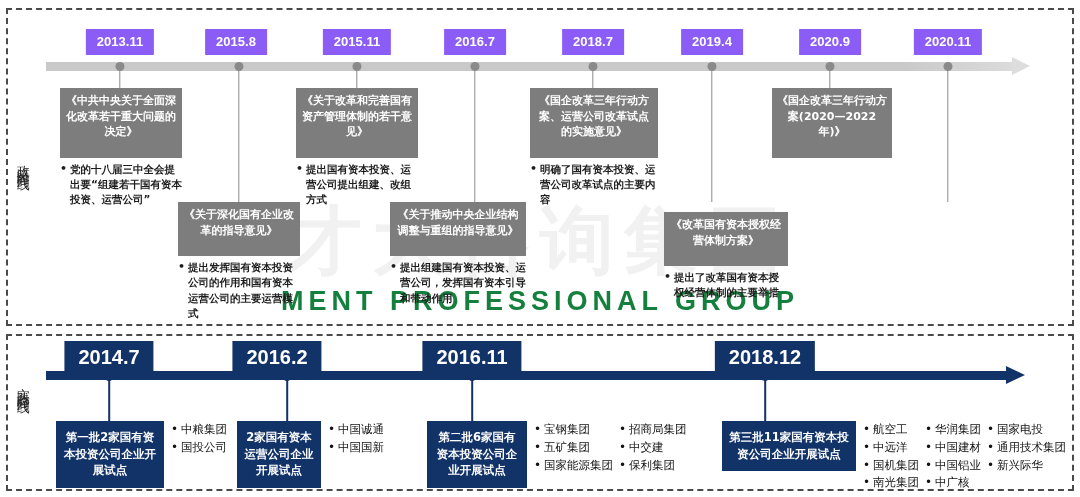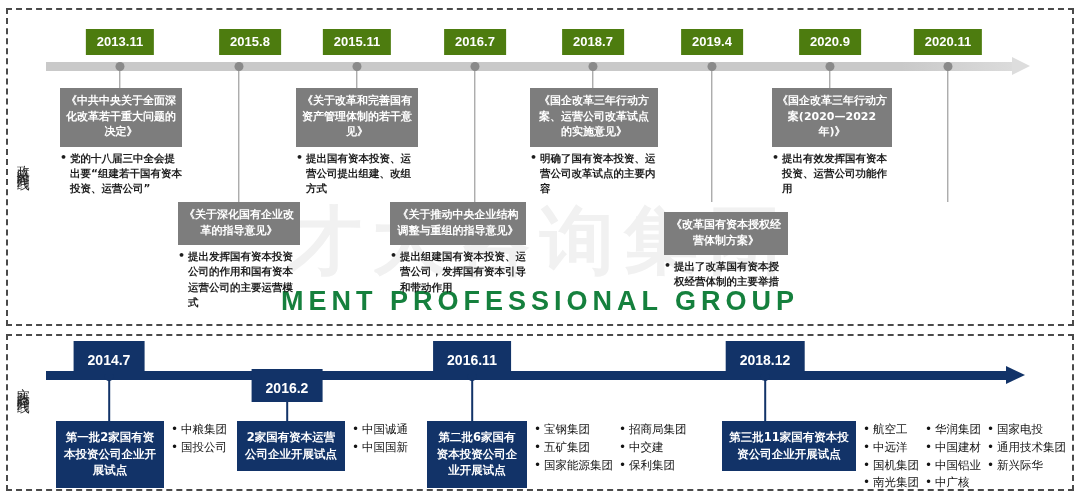--- a/index.html
+++ b/index.html
@@ -59,31 +59,31 @@
   .p-dot {
     position: absolute; width: 9px; height: 9px; border-radius: 50%;
     background: #8a8a8a; z-index: 4; transform: translateX(-50%);
   }
   .p-stem {
     position: absolute; width: 1.4px; background: #8a8a8a; z-index: 3;
     transform: translateX(-50%);
   }
   .p-datebox {
     position: absolute; transform: translateX(-50%);
-    background: #4d7c0f; color: #fff;
+    background: #8b5cf6; color: #fff;
     font-size: 13px; font-weight: bold;
     padding: 5px 11px 6px; white-space: nowrap; z-index: 5;
     font-family: "Liberation Sans", sans-serif;
   }
   .p-card { position: absolute; z-index: 4; }
   .p-card .title {
     background: #7d7d7d; color: #ffffff;
     font-family: "DejaVu Sans", sans-serif;
     font-size: 11px; font-weight: bold; line-height: 1.42;
-    text-align: center; padding: 5px 4px 7px;
+    text-align: center; padding: 5px 4px 18px;
   }
   .p-card ul { list-style: none; margin-top: 4px; }
   .p-card li {
     font-family: "DejaVu Sans", sans-serif;
     font-size: 10.5px; color: #1d1d1d; line-height: 1.45;
     font-weight: bold;
     position: relative; padding-left: 10px; text-align: left;
   }
   .p-card li::before {
     content: "•"; position: absolute; left: 0; top: -1px; font-size: 11px; color:#1d1d1d;
@@ -103,22 +103,22 @@
     position: absolute; width: 9px; height: 9px; border-radius: 50%;
     background: #123368; z-index: 4; transform: translateX(-50%);
   }
   .b-stem {
     position: absolute; width: 1.6px; background: #123368; z-index: 3;
     transform: translateX(-50%);
   }
   .b-datebox {
     position: absolute; transform: translateX(-50%);
     background: #123368; color: #fff;
-    font-size: 14px; font-weight: bold;
-    padding: 11px 14px 6px; white-space: nowrap; z-index: 5;
+    font-size: 20px; font-weight: bold;
+    padding: 5px 14px 6px; white-space: nowrap; z-index: 5;
     font-family: "Liberation Sans", sans-serif;
   }
   .b-card { position: absolute; z-index: 4; display: flex; align-items: flex-start; }
   .b-box {
     background: #123368; color: #ffffff;
     border: 1px solid #123368;
     font-family: "DejaVu Sans", sans-serif;
     font-size: 11.5px; font-weight: bold; line-height: 1.45;
     text-align: center; padding: 7px 5px 8px;
   }
@@ -144,21 +144,21 @@
     <div class="wm-bot">MENT PROFESSIONAL GROUP</div>
   </div>
 
   <div class="panel" id="panel-policy"></div>
   <div class="side-label" id="side-policy">政策时间线</div>
 
   <div id="policy-axis"></div>
   <div id="policy-arrow"></div>
 
   <div class="p-datebox" style="left:120px; top:29px;">2013.11</div>
-  <div class="p-datebox" style="left:250px; top:29px;">2015.8</div>
+  <div class="p-datebox" style="left:236px; top:29px;">2015.8</div>
   <div class="p-datebox" style="left:357px; top:29px;">2015.11</div>
   <div class="p-datebox" style="left:475px; top:29px;">2016.7</div>
   <div class="p-datebox" style="left:593px; top:29px;">2018.7</div>
   <div class="p-datebox" style="left:712px; top:29px;">2019.4</div>
   <div class="p-datebox" style="left:830px; top:29px;">2020.9</div>
   <div class="p-datebox" style="left:948px; top:29px;">2020.11</div>
 
   <div class="p-dot" style="left:120px; top:62px;"></div>
   <div class="p-dot" style="left:239px; top:62px;"></div>
   <div class="p-dot" style="left:357px; top:62px;"></div>
@@ -193,23 +193,20 @@
 
   <div class="p-card" style="left:530px; top:88px; width:128px;">
     <div class="title">《国企改革三年行动方案、运营公司改革试点的实施意见》</div>
     <ul>
       <li>明确了国有资本投资、运营公司改革试点的主要内容</li>
     </ul>
   </div>
 
   <div class="p-card" style="left:772px; top:88px; width:120px;">
     <div class="title">《国企改革三年行动方案(2020—2022年)》</div>
-    <ul>
-      <li>提出有效发挥国有资本投资、运营公司功能作用</li>
-    </ul>
   </div>
 
   <div class="p-card" style="left:178px; top:202px; width:122px;">
     <div class="title">《关于深化国有企业改革的指导意见》</div>
     <ul>
       <li>提出发挥国有资本投资公司的作用和国有资本运营公司的主要运营模式</li>
     </ul>
   </div>
 
   <div class="p-card" style="left:390px; top:202px; width:136px;">
@@ -227,21 +224,21 @@
   </div>
 
 
   <div class="panel" id="panel-practice"></div>
   <div class="side-label" id="side-practice">实践时间线</div>
 
   <div id="practice-axis"></div>
   <div id="practice-arrow"></div>
 
   <div class="b-datebox" style="left:109px; top:341px;">2014.7</div>
-  <div class="b-datebox" style="left:287px; top:341px;margin-top:28px;">2016.2</div>
+  <div class="b-datebox" style="left:277px; top:341px;">2016.2</div>
   <div class="b-datebox" style="left:472px; top:341px;">2016.11</div>
   <div class="b-datebox" style="left:765px; top:341px;">2018.12</div>
 
   <div class="b-dot" style="left:109px; top:372px;"></div>
   <div class="b-dot" style="left:287px; top:372px;"></div>
   <div class="b-dot" style="left:472px; top:372px;"></div>
   <div class="b-dot" style="left:765px; top:372px;"></div>
 
   <div class="b-stem" style="left:109px; top:376px; height:46px;"></div>
   <div class="b-stem" style="left:287px; top:376px; height:46px;"></div>
@@ -254,21 +251,21 @@
       <div class="b-cols">
         <ul class="b-col">
           <li>中粮集团</li>
           <li>国投公司</li>
         </ul>
       </div>
     </div>
   </div>
 
   <div class="b-card" style="left:237px; top:421px;">
-    <div class="b-box" style="width:108px;">2家国有资本运营公司企业开展试点</div>
+    <div class="b-box" style="width:84px;">2家国有资本运营公司企业开展试点</div>
     <div class="b-list">
       <div class="b-cols">
         <ul class="b-col">
           <li>中国诚通</li>
           <li>中国国新</li>
         </ul>
       </div>
     </div>
   </div>
 

